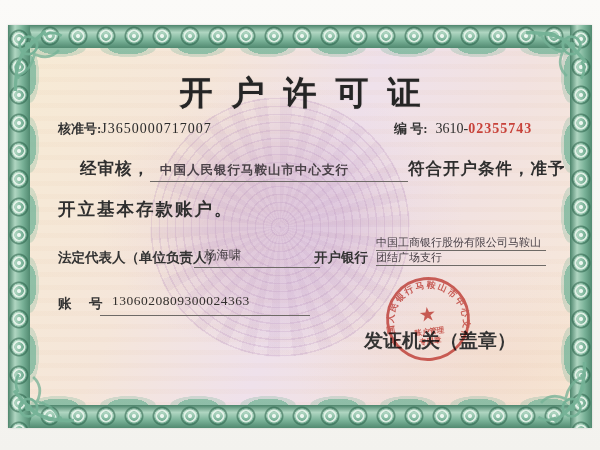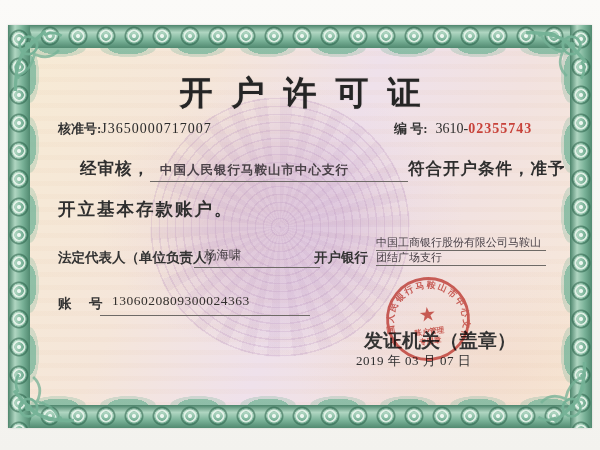--- a/index.html
+++ b/index.html
@@ -171,21 +171,20 @@
     <div class="txt label bank-label">开户银行</div>
     <div class="txt bank-lines">
       <span class="bl">中国工商银行股份有限公司马鞍山</span>
       <span class="bl">团结广场支行</span>
     </div>
 
     <div class="txt label acct-label">账　号</div>
     <div class="txt u acct-value">1306020809300024363</div>
 
     <div class="txt label issuer-label">发证机关（盖章）</div>
-    <div class="txt issue-date">2019 年 03 月 07 日</div>
 
     <svg class="seal" viewBox="0 0 100 100">
       <circle cx="50" cy="50" r="46" fill="none" stroke="#c8423a" stroke-width="3.2"></circle>
       <defs>
         <path id="sealArc" d="M 15 74 A 40 40 0 1 1 85 74" fill="none"></path>
       </defs>
       <text fill="#c8423a" font-size="10" letter-spacing="2.1" font-weight="bold">
         <textPath href="#sealArc">中国人民银行马鞍山市中心支行</textPath>
       </text>
       <text x="50" y="52" text-anchor="middle" font-size="22" fill="#c8423a">★</text>

